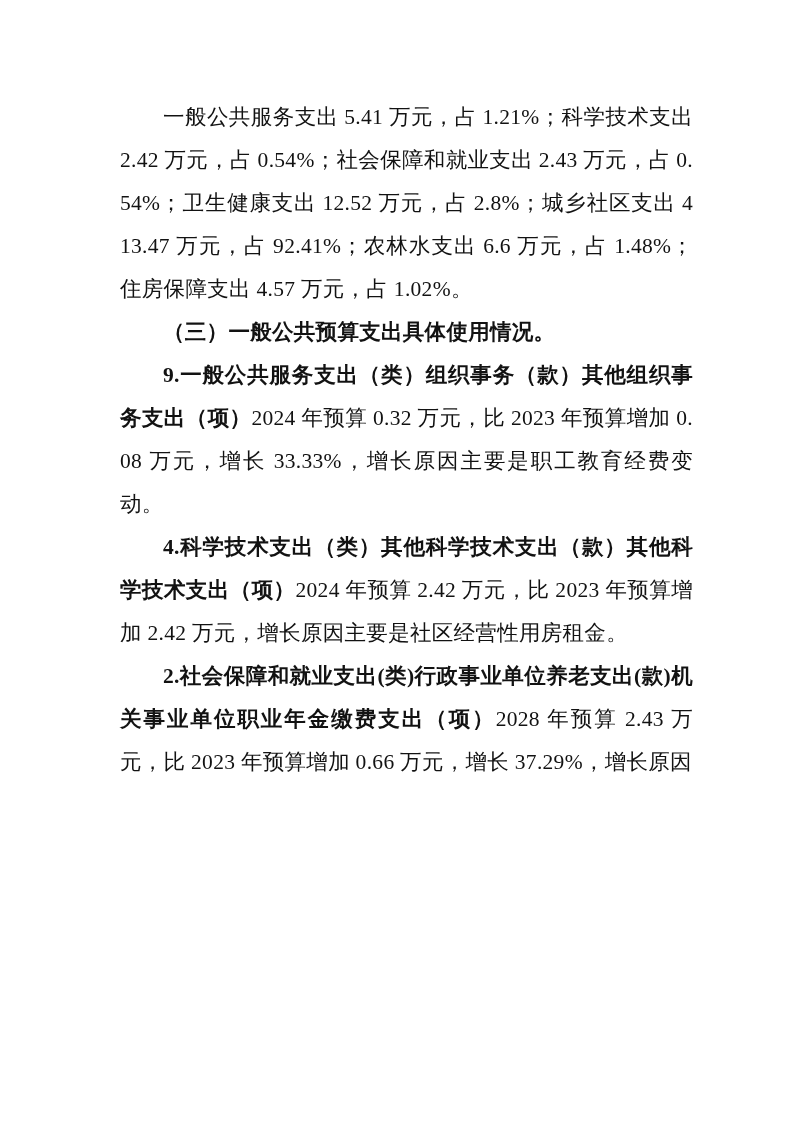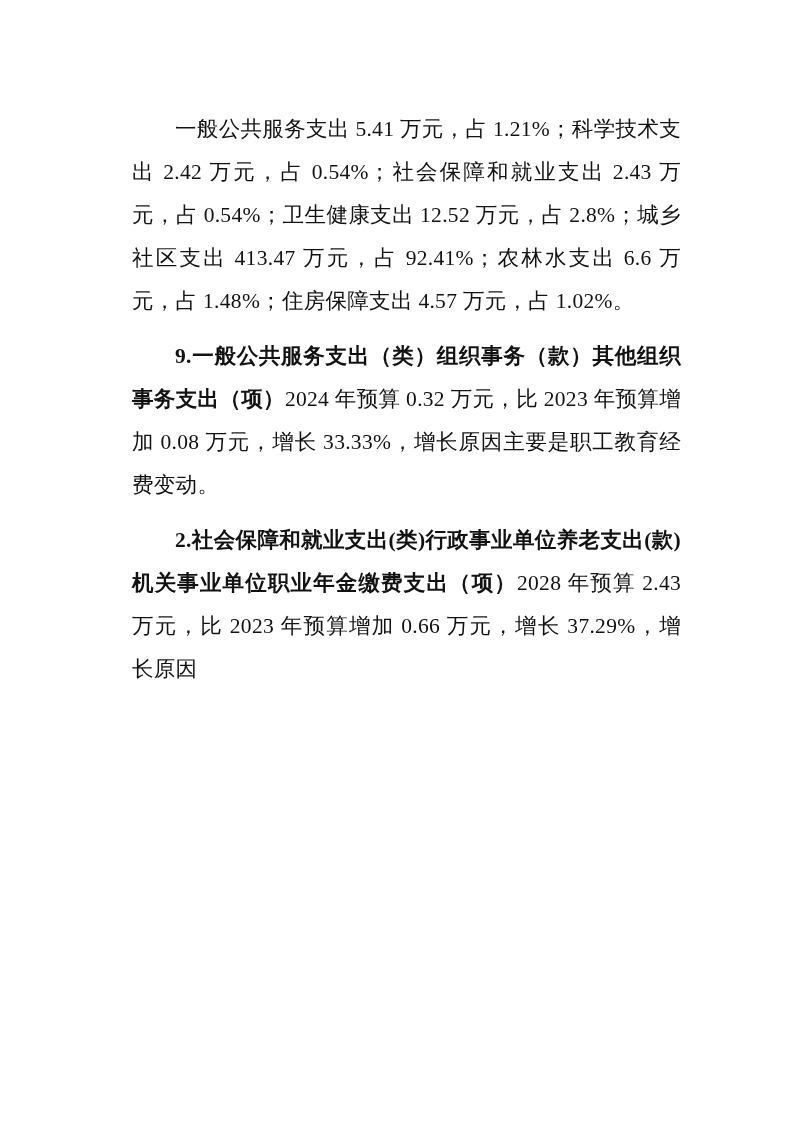--- a/index.html
+++ b/index.html
@@ -18,21 +18,21 @@
     overflow: hidden;
     color: #121212;
   }
   .content {
     position: absolute;
     left: 120px;
     top: 96px;
     width: 573px;
   }
   p.para {
-    margin: 12px;
+    margin: 0;
     padding: 0;
     font-size: 21.5px;
     line-height: 43px;
     text-align: justify;
     text-justify: inter-ideograph;
     text-indent: 43px;
     letter-spacing: 0.3px;
     word-break: break-all;
   }
   p.heading {
@@ -43,22 +43,24 @@
   }
 </style>
 </head>
 <body>
 
 <div class="page">
   <div class="content">
 
     <p class="para"><span>一般公共服务支出 5.41 万元，占 1.21%；科学技术支出 2.42 万元，占 0.54%；社会保障和就业支出 2.43 万元，占 0.54%；卫生健康支出 12.52 万元，占 2.8%；城乡社区支出 413.47 万元，占 92.41%；农林水支出 6.6 万元，占 1.48%；住房保障支出 4.57 万元，占 1.02%。</span></p>
 
+    <p class="para heading"><span>（三）一般公共预算支出具体使用情况。</span></p>
 
 
 
     <p class="para"><span class="run-bold">9.一般公共服务支出（类）组织事务（款）其他组织事务支出（项）</span><span>2024 年预算 0.32 万元，比 2023 年预算增加 0.08 万元，增长 33.33%，增长原因主要是职工教育经费变动。</span></p>
 
+    <p class="para"><span class="run-bold">4.科学技术支出（类）其他科学技术支出（款）其他科学技术支出（项）</span><span>2024 年预算 2.42 万元，比 2023 年预算增加 2.42 万元，增长原因主要是社区经营性用房租金。</span></p>
 
     <p class="para"><span class="run-bold">2.社会保障和就业支出(类)行政事业单位养老支出(款)机关事业单位职业年金缴费支出（项）</span><span>2028 年预算 2.43 万元，比 2023 年预算增加 0.66 万元，增长 37.29%，增长原因</span></p>
 
   </div>
 </div>
 
 </body></html>

